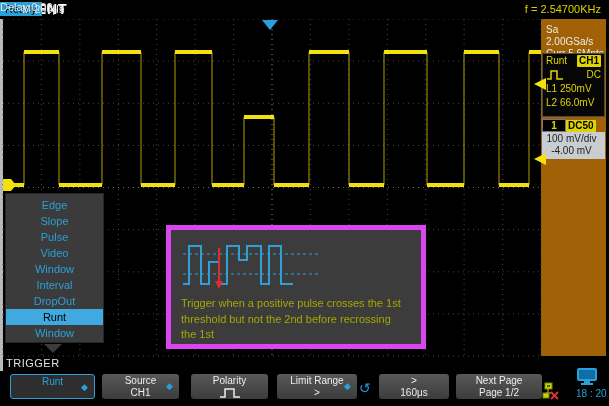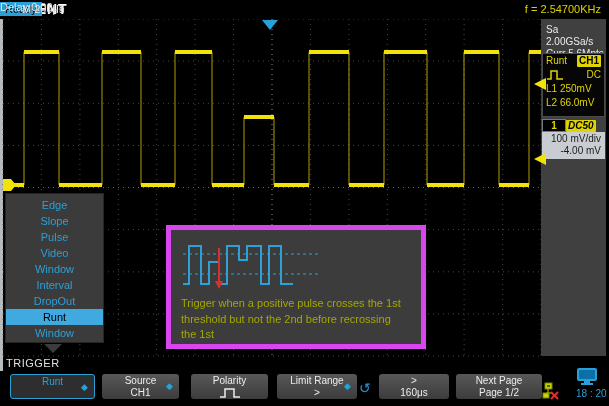--- a/index.html
+++ b/index.html
@@ -18,31 +18,31 @@
   .ready  { left:100; top:2px; background:#2aa0d8; color:#000; font-size:11px; padding:0 5px; height:14px; line-height:14px; }
   .tbase  { left:147; top:3px; color:#e6e6e6; font-size:11px;padding-left:22px; }
   .delay  { left:210; top:1px; color:#e6e6e6; font-size:11px; }
   .freq   { right:8px; top:3px; color:#ddd000; font-size:11px; }
 
   
   .plot { left:3px; top:19px; width:538px; height:337px; background:#000; z-index:2; }
   .plot svg { overflow:visible; }
 
   
-  .sidebar { left:541px; top:19px; width:65px; height:337px; background:#404040; color:#e6e6e6; font-size:10px; z-index:1; }
+  .sidebar { left:541px; top:19px; width:65px; height:337px; background:#a16207; color:#e6e6e6; font-size:10px; z-index:1; }
   .samprate { position:absolute; left:5px; top:5px; line-height:12px; color:#ececec; }
   .trigpanel { position:absolute; left:1px; top:34px; width:63px; height:64px;
                border:1px solid #4a4a4a; background:#060606; color:#e0d400; }
   .tp-row { display:flex; justify-content:space-between; align-items:center; padding:0 3px; height:14px; line-height:14px; }
   .badge-y { background:#e0d400; color:#000; font-weight:bold; padding:0 2px; border-radius:1px; font-size:10px; line-height:12px; }
   .chpanel { position:absolute; left:1px; top:100px; width:63px; }
   .ch-tabrow { display:flex; align-items:center; height:13px; }
   .ch1tab { width:24px; height:13px; border:1px solid #777; color:#e0d400; font-weight:bold;
             text-align:center; line-height:11px; font-size:10px; background:#000; }
-  .ch-gray { background:#c9cdd1; color:#1c1c1c; text-align:right; padding:1px 4px 2px 0; line-height:12px; margin-top:0; }
+  .ch-gray { background:#c9cdd1; color:#1c1c1c; text-align:center; padding:1px 4px 2px 0; line-height:12px; margin-top:0; }
 
   
   .menu { left:5px; top:193px; width:99px; height:150px; background:#3b3b3b;
           border:1px solid #262626; z-index:6; padding-top:3px; }
   .menu-item { height:16px; line-height:16px; text-align:center; color:#2aa0d8; font-size:11px; }
   .menu-item.selected { background:#3fa9e0; color:#000; }
   .menu-pointer { left:44px; top:344px; width:0; height:0; z-index:6;
                   border-left:9px solid transparent; border-right:9px solid transparent;
                   border-top:9px solid #3b3b3b; }
 
@@ -117,21 +117,21 @@
     <div class="tp-row">
         <span>L1 250mV</span>
       </div>
     <div class="tp-row">
         <span>L2 66.0mV</span>
       </div>
   </div>
   <div class="chpanel">
     <div class="ch-tabrow">
       <span class="ch1tab">1</span>
-      <span class="badge-y" style="font-style:italic;">DC50</span>
+      <span class="badge-y" style="">DC50</span>
     </div>
     <div class="ch-gray">
       <div>100 mV/div</div>
       <div>-4.00 mV</div>
     </div>
   </div>
 </div>
 
 <div class="abs menu">
   <div class="menu-item">Edge</div>

